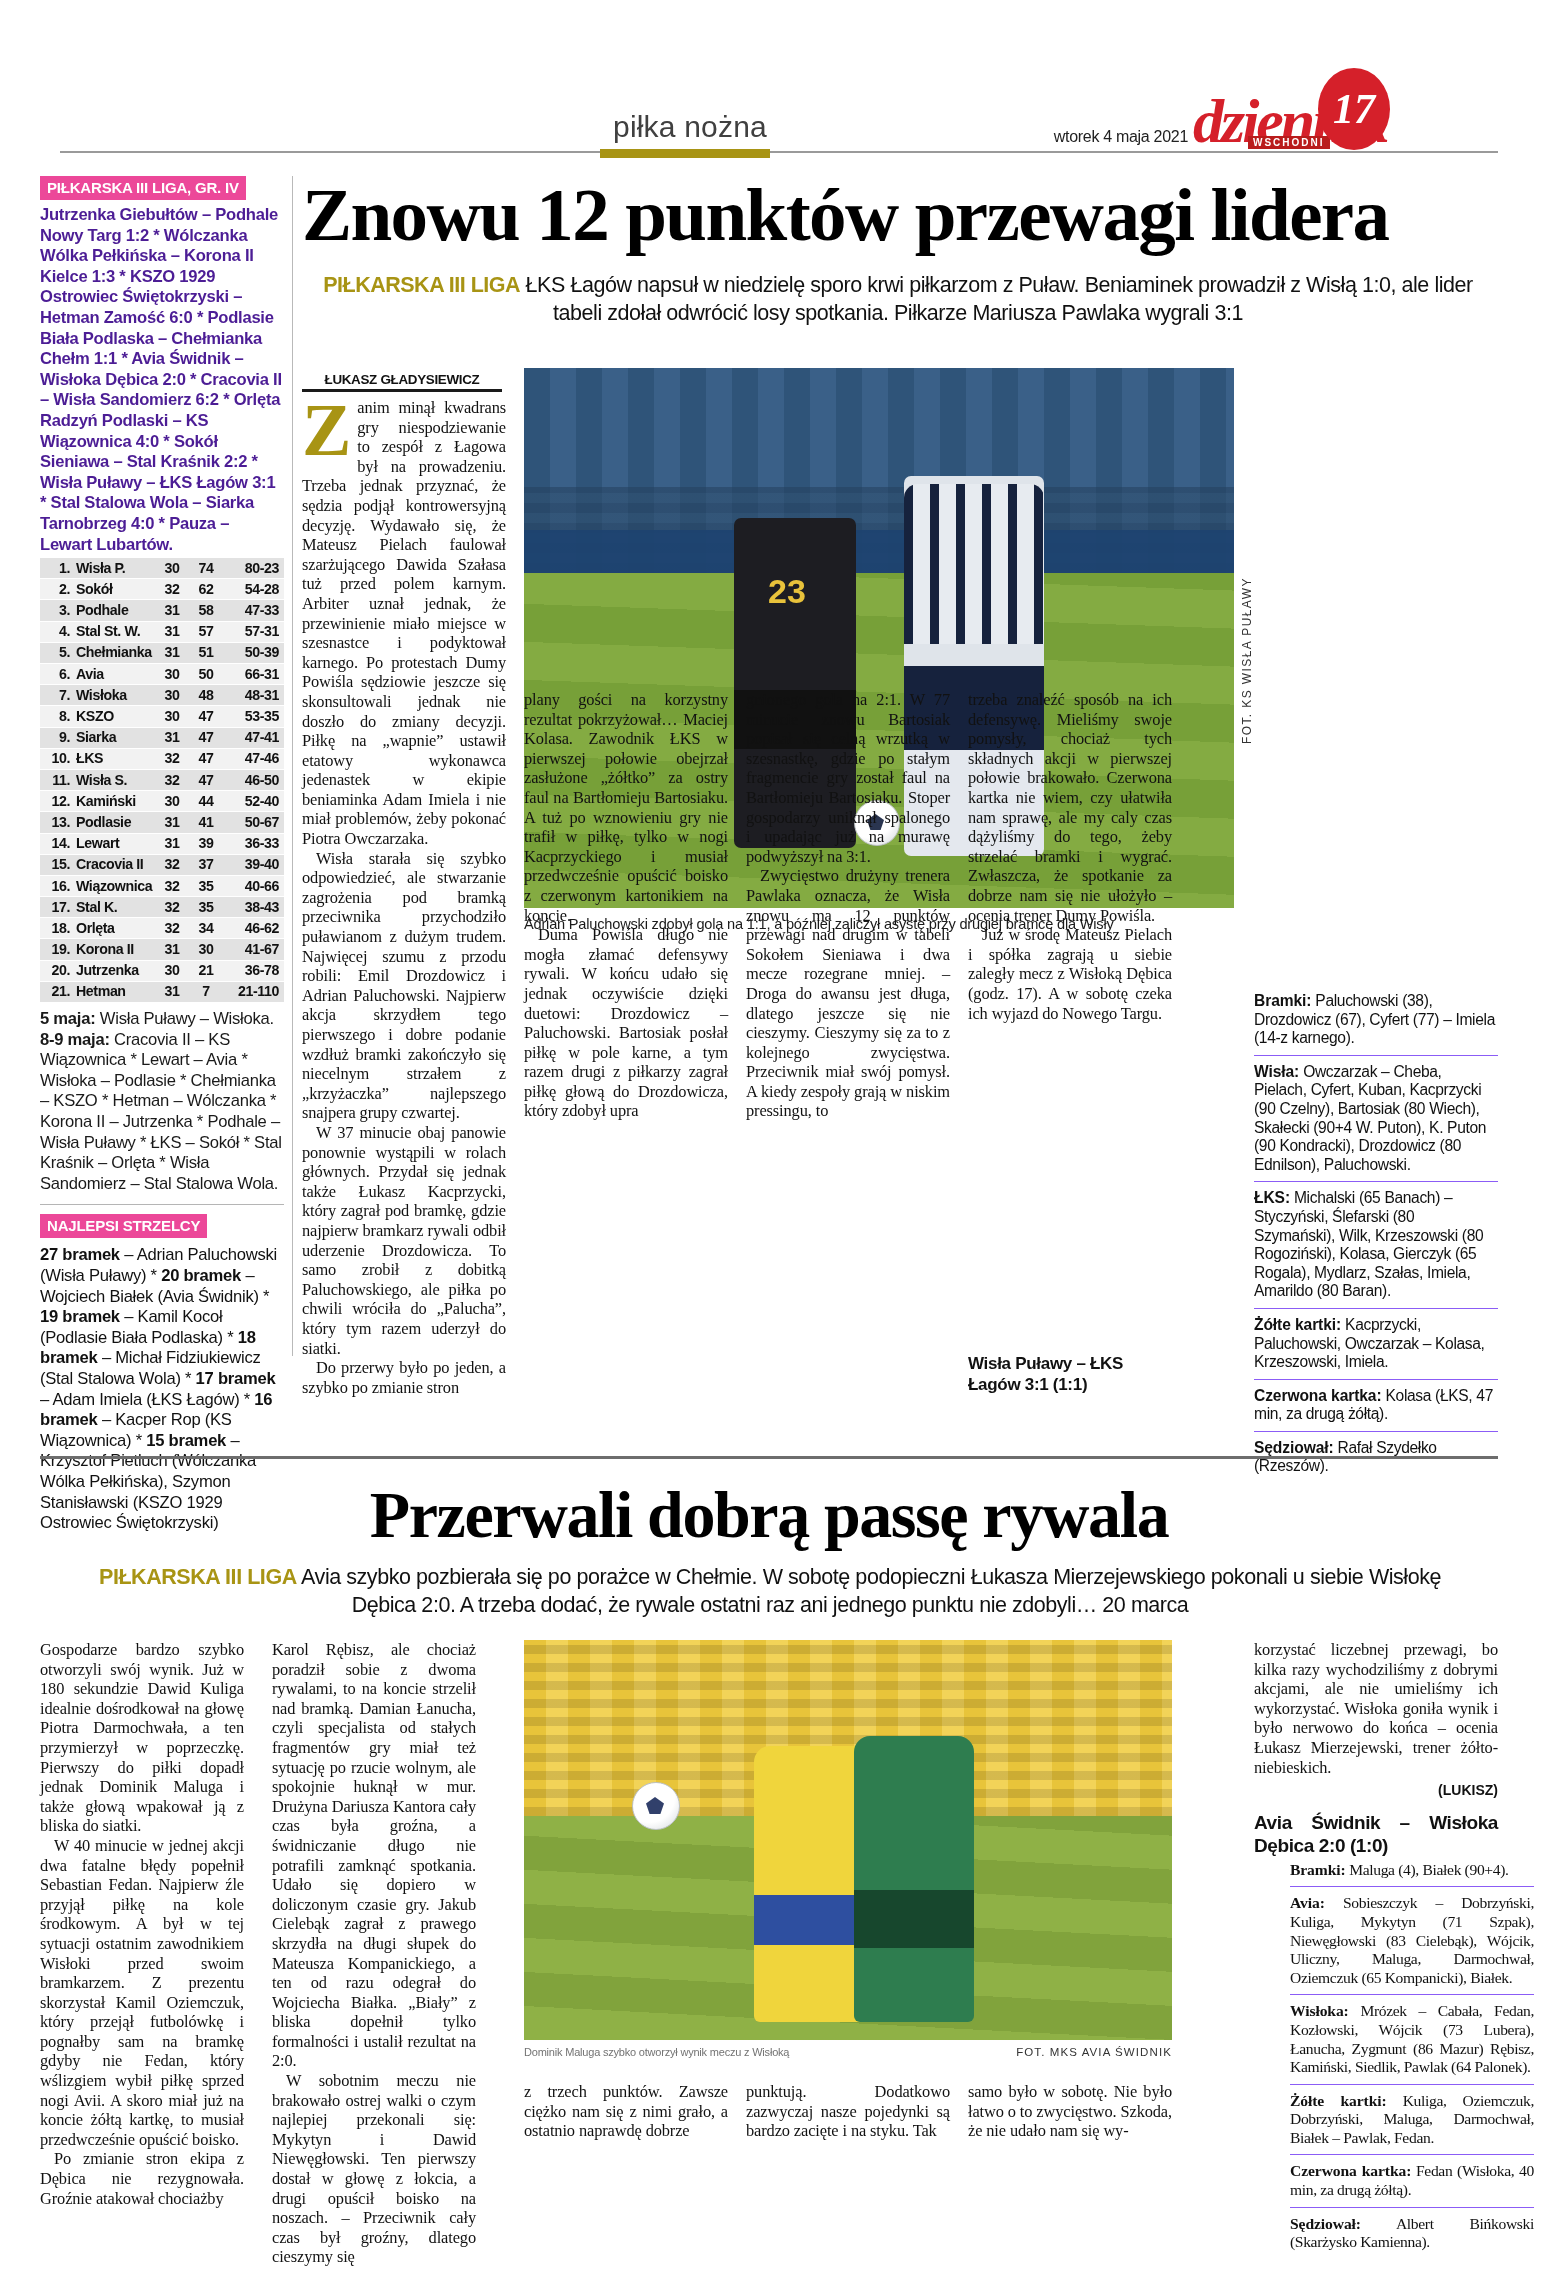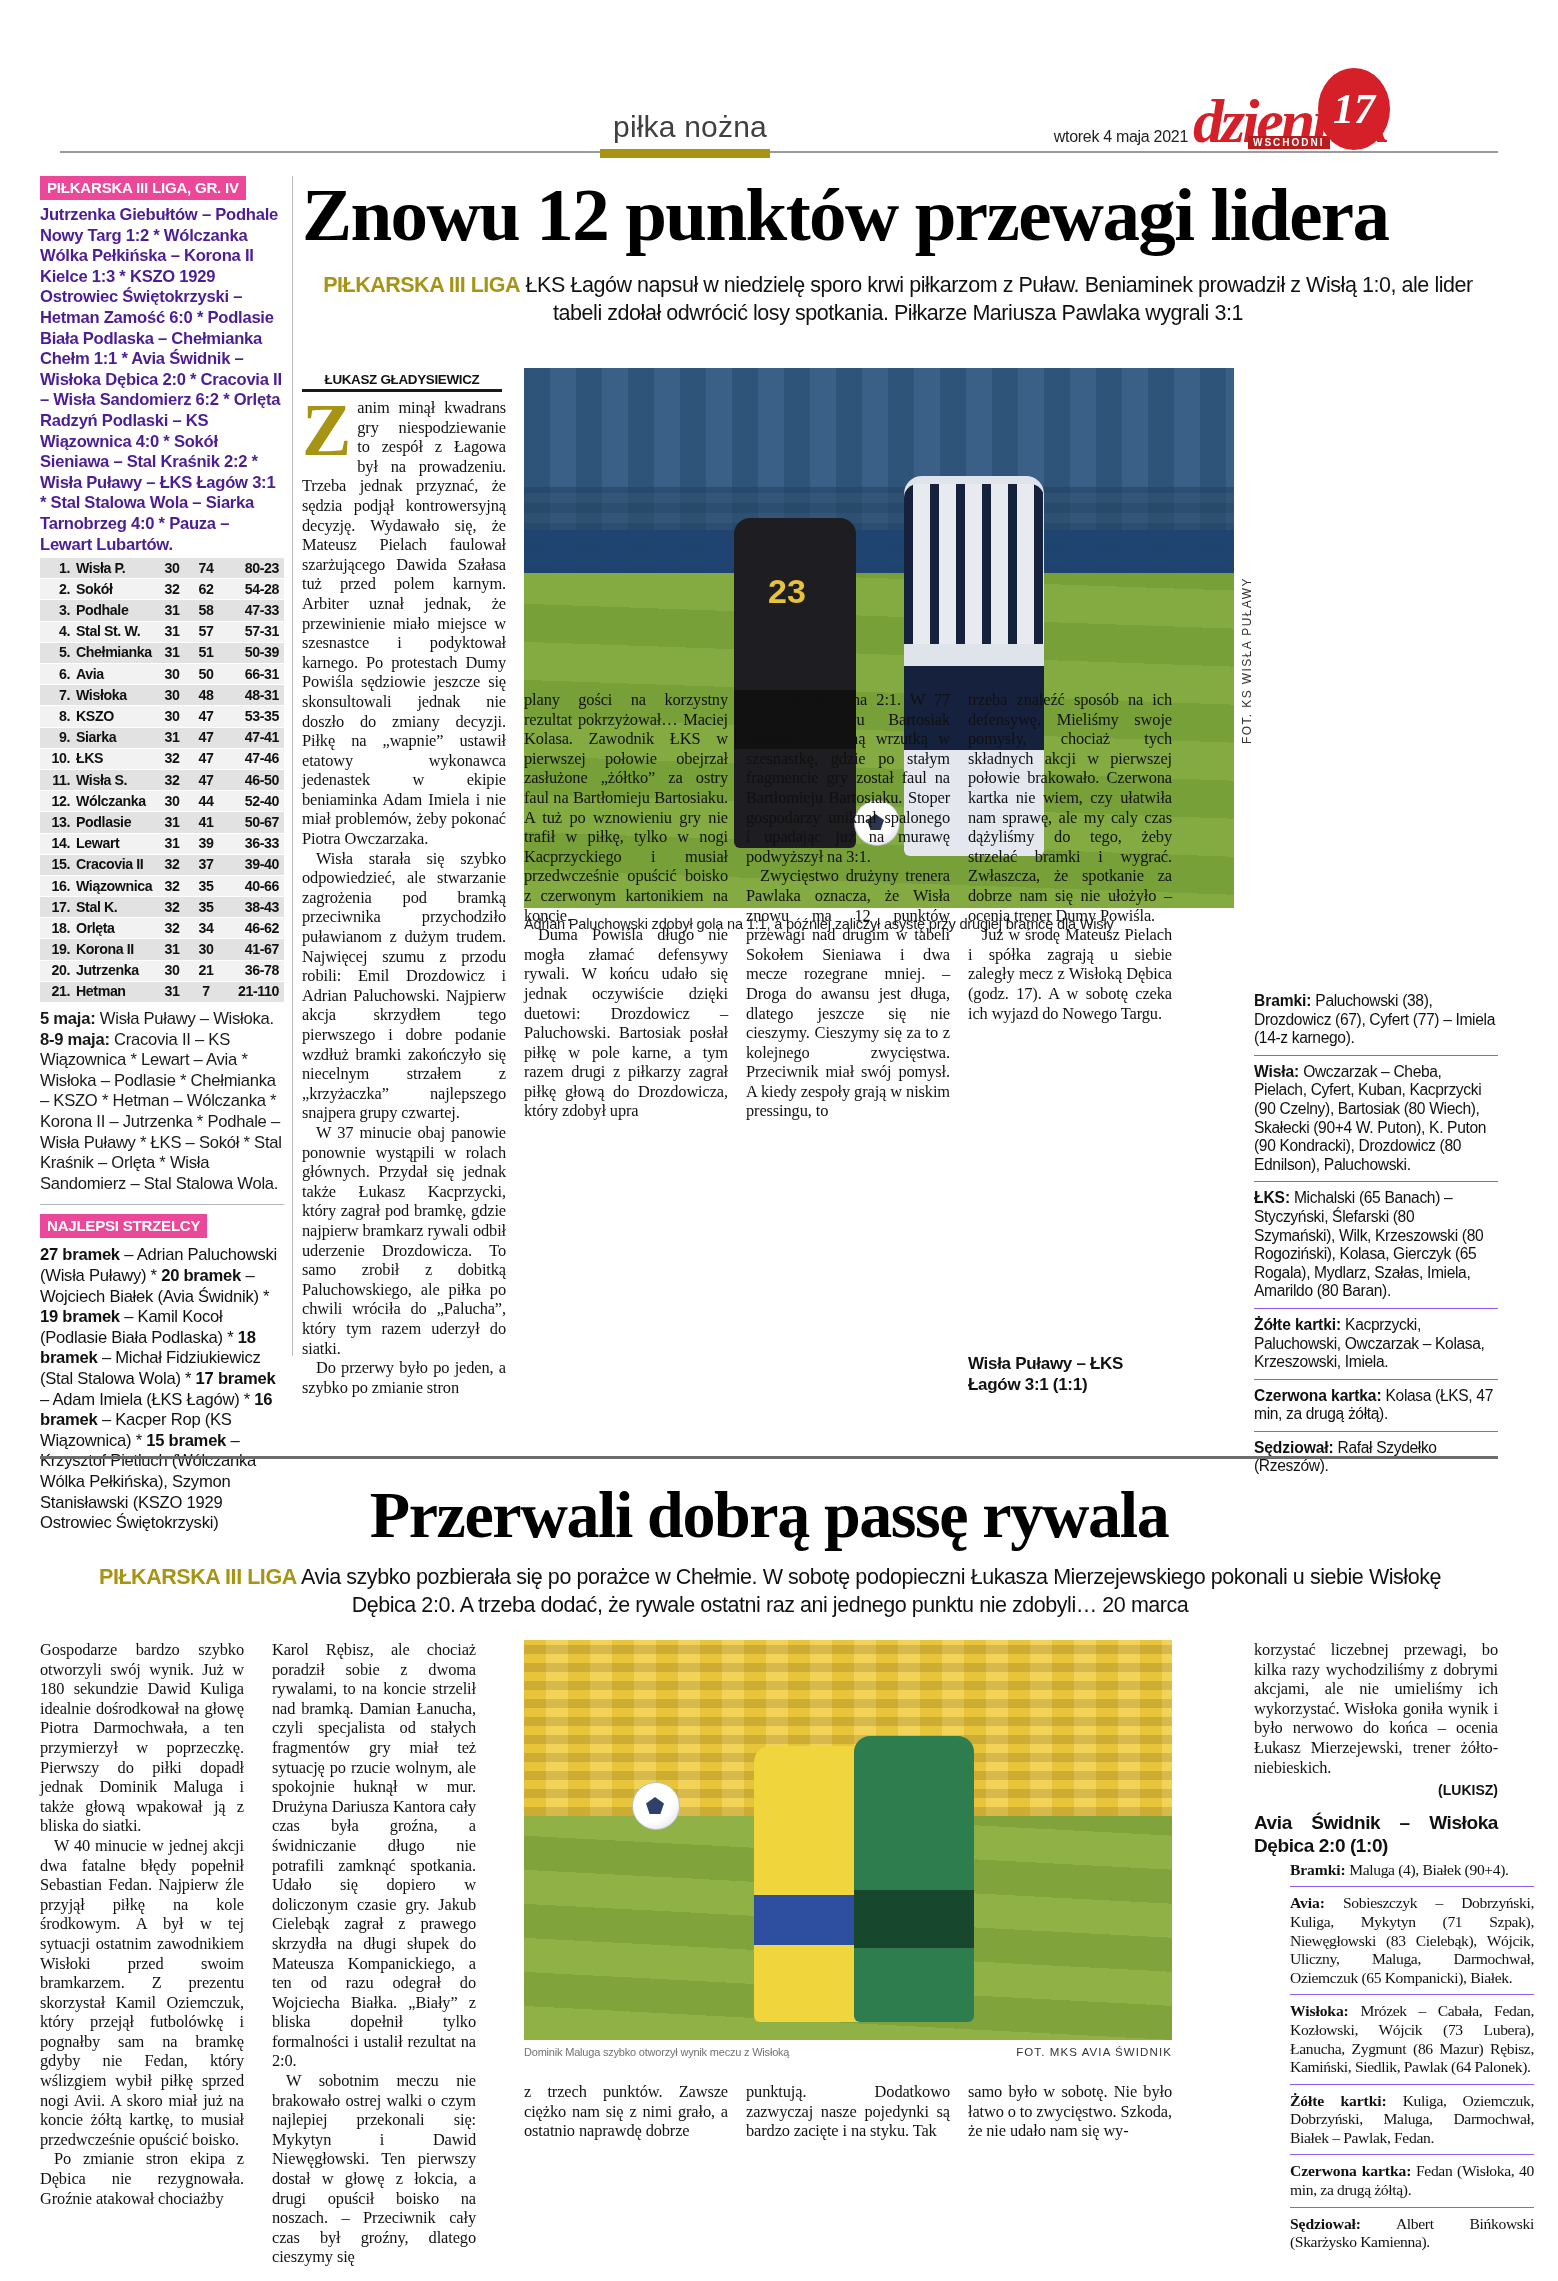--- a/index.html
+++ b/index.html
@@ -132,21 +132,21 @@
     opacity:.55;
   }
   .photo1 .pitch{
     position:absolute;left:0;top:38%;width:100%;height:62%;
     background:repeating-linear-gradient(2deg,#84ab42 0 38px,#77a038 38px 76px);
   }
   .photo1 .board{
     position:absolute;left:0;top:30%;width:100%;height:9%;
     background:#1d4370;opacity:.9;
   }
-  .photo1 .ply{position:absolute;}
+  .photo1 .ply{position:absolute;border-radius:7px;}
   .p-dark{
     left:210px;top:150px;width:122px;height:330px;
     background:linear-gradient(#1d1d22 0 52%,#111 52% 70%,#1d1d22 70% 100%);
     border-radius:16px 16px 6px 6px;
   }
   .p-dark .num{
     position:absolute;left:34px;top:54px;color:#e8c23b;font-size:34px;
     font-weight:700;font-family:"Liberation Sans",sans-serif;
   }
   .p-light{
@@ -356,21 +356,21 @@
           </tr>
           <tr>
             <td class="st-pos">11.</td>
             <td class="st-team">Wisła S.</td>
             <td class="st-m">32</td>
             <td class="st-p">47</td>
             <td class="st-g">46-50</td>
           </tr>
           <tr>
             <td class="st-pos">12.</td>
-            <td class="st-team">Wólczanka</td>
+            <td class="st-team">Kamiński</td>
             <td class="st-m">30</td>
             <td class="st-p">44</td>
             <td class="st-g">52-40</td>
           </tr>
           <tr>
             <td class="st-pos">13.</td>
             <td class="st-team">Podlasie</td>
             <td class="st-m">31</td>
             <td class="st-p">41</td>
             <td class="st-g">50-67</td>

